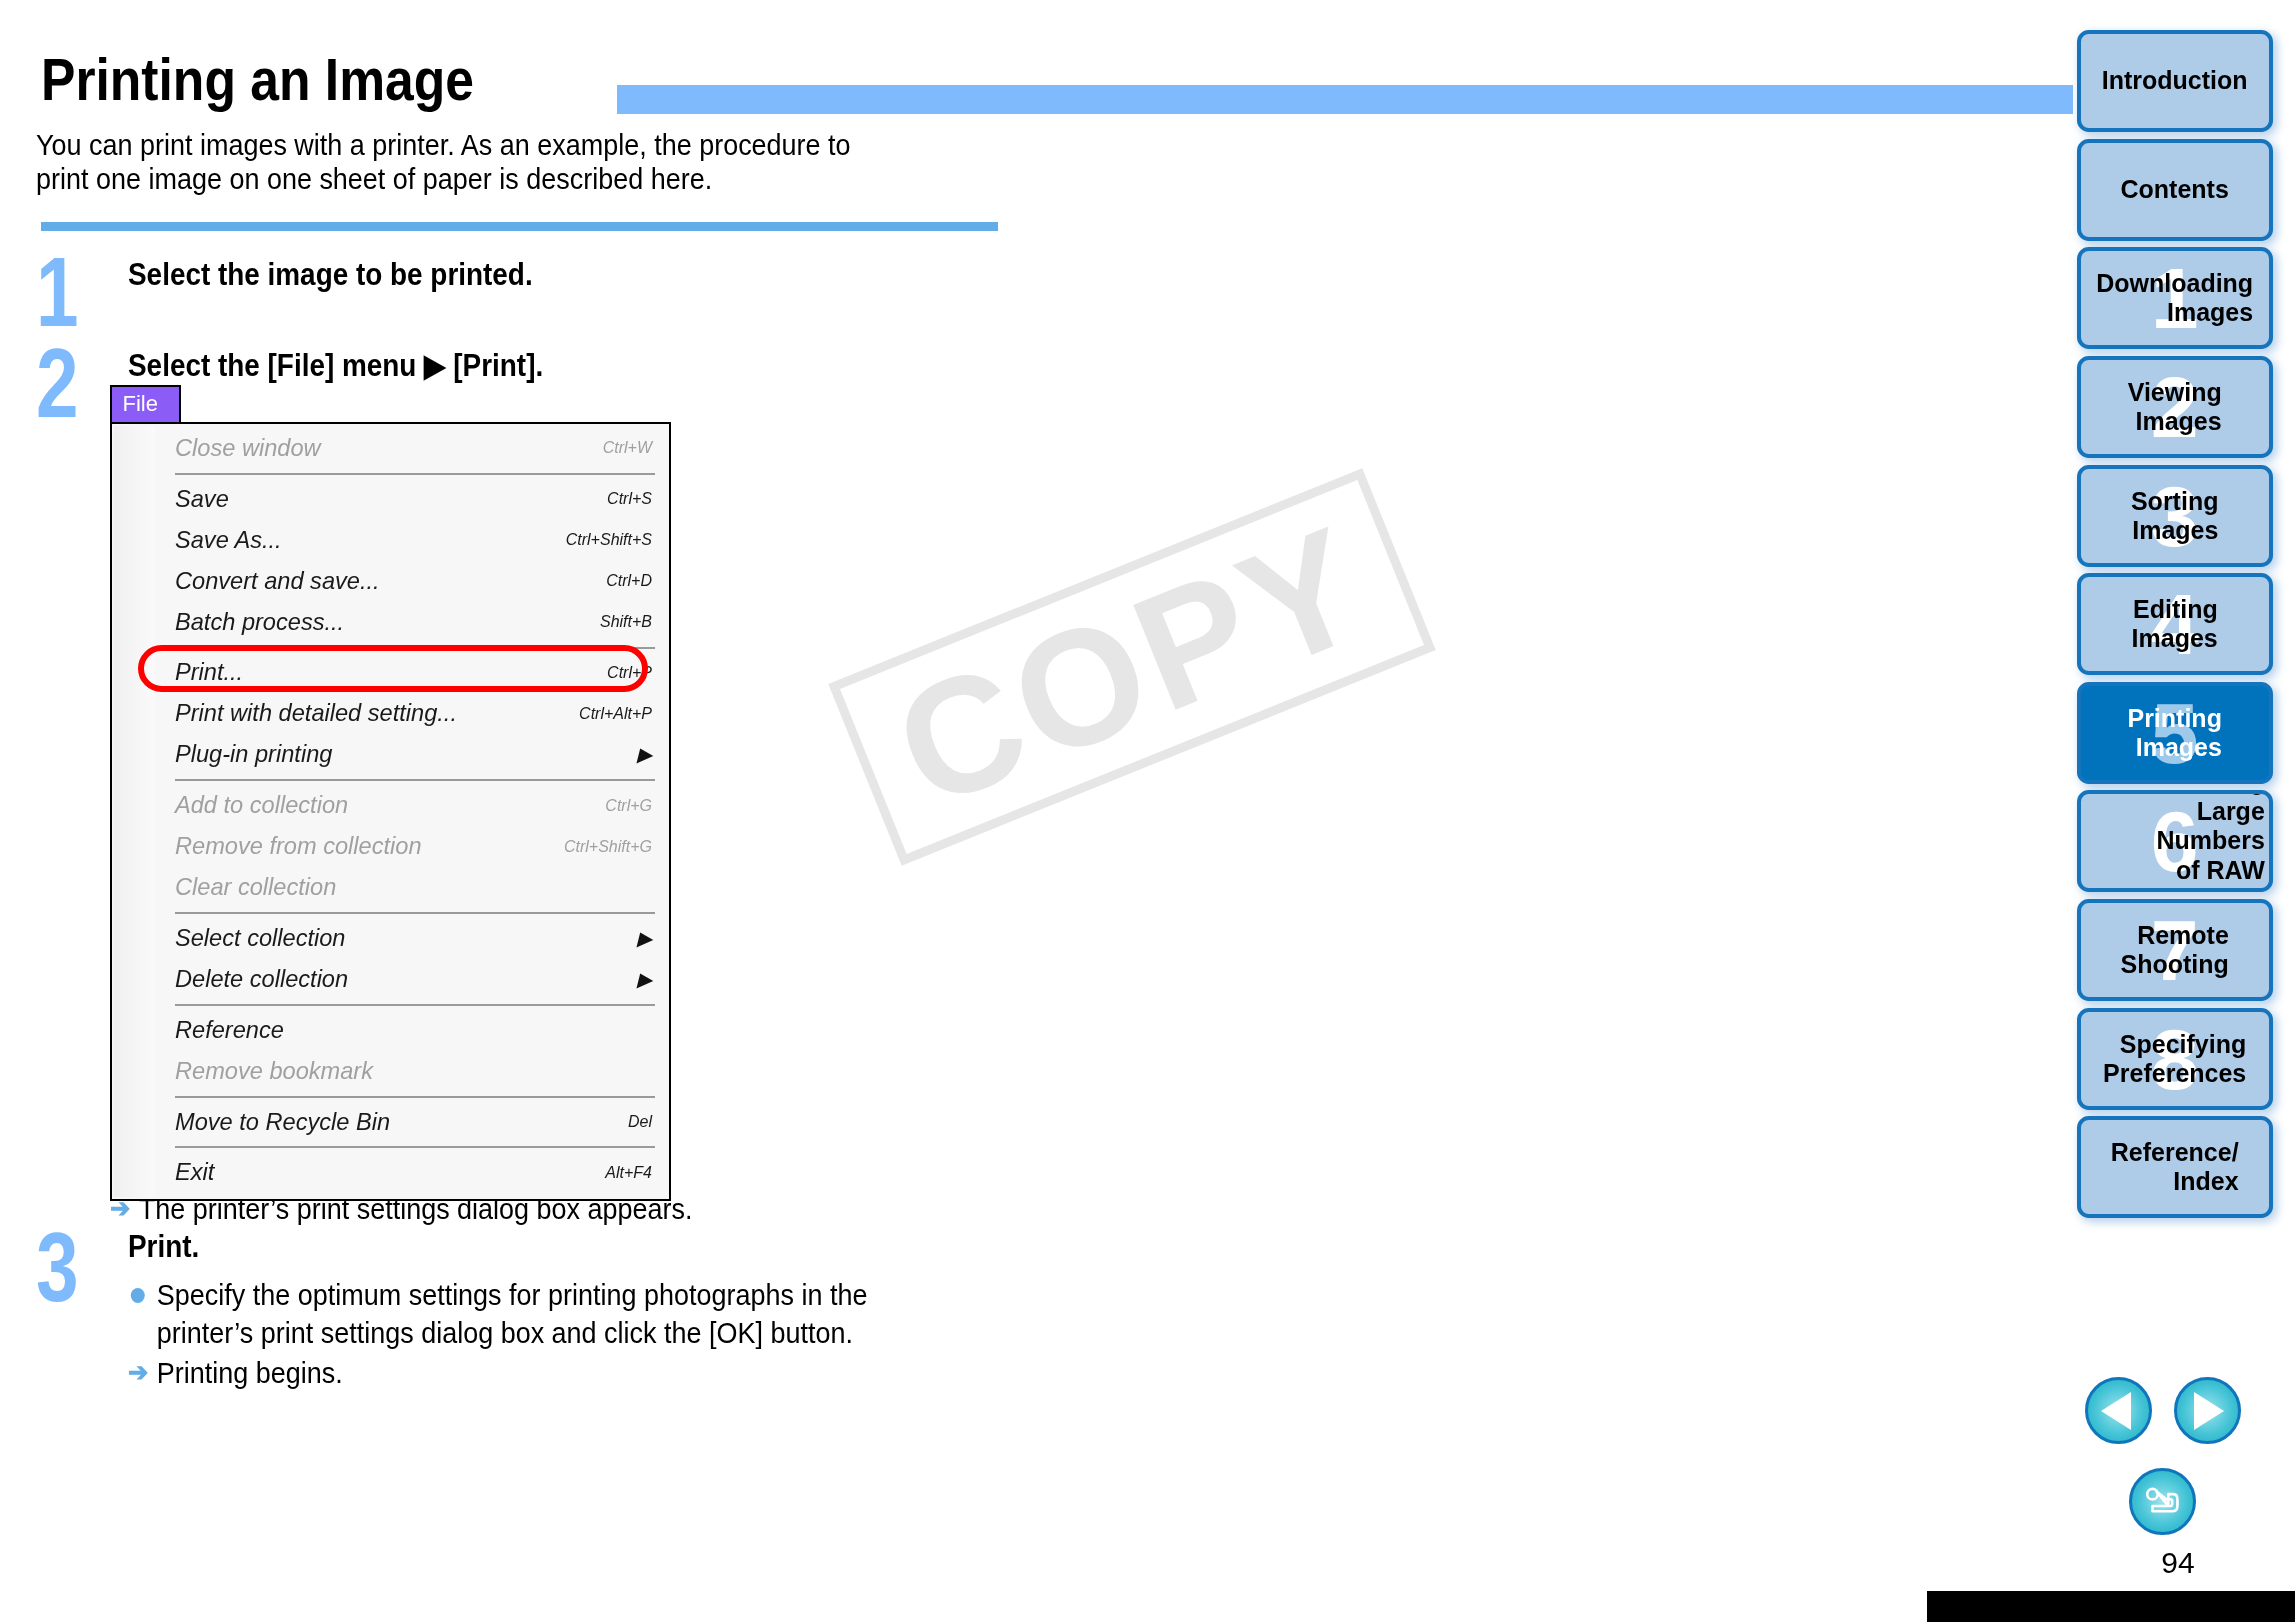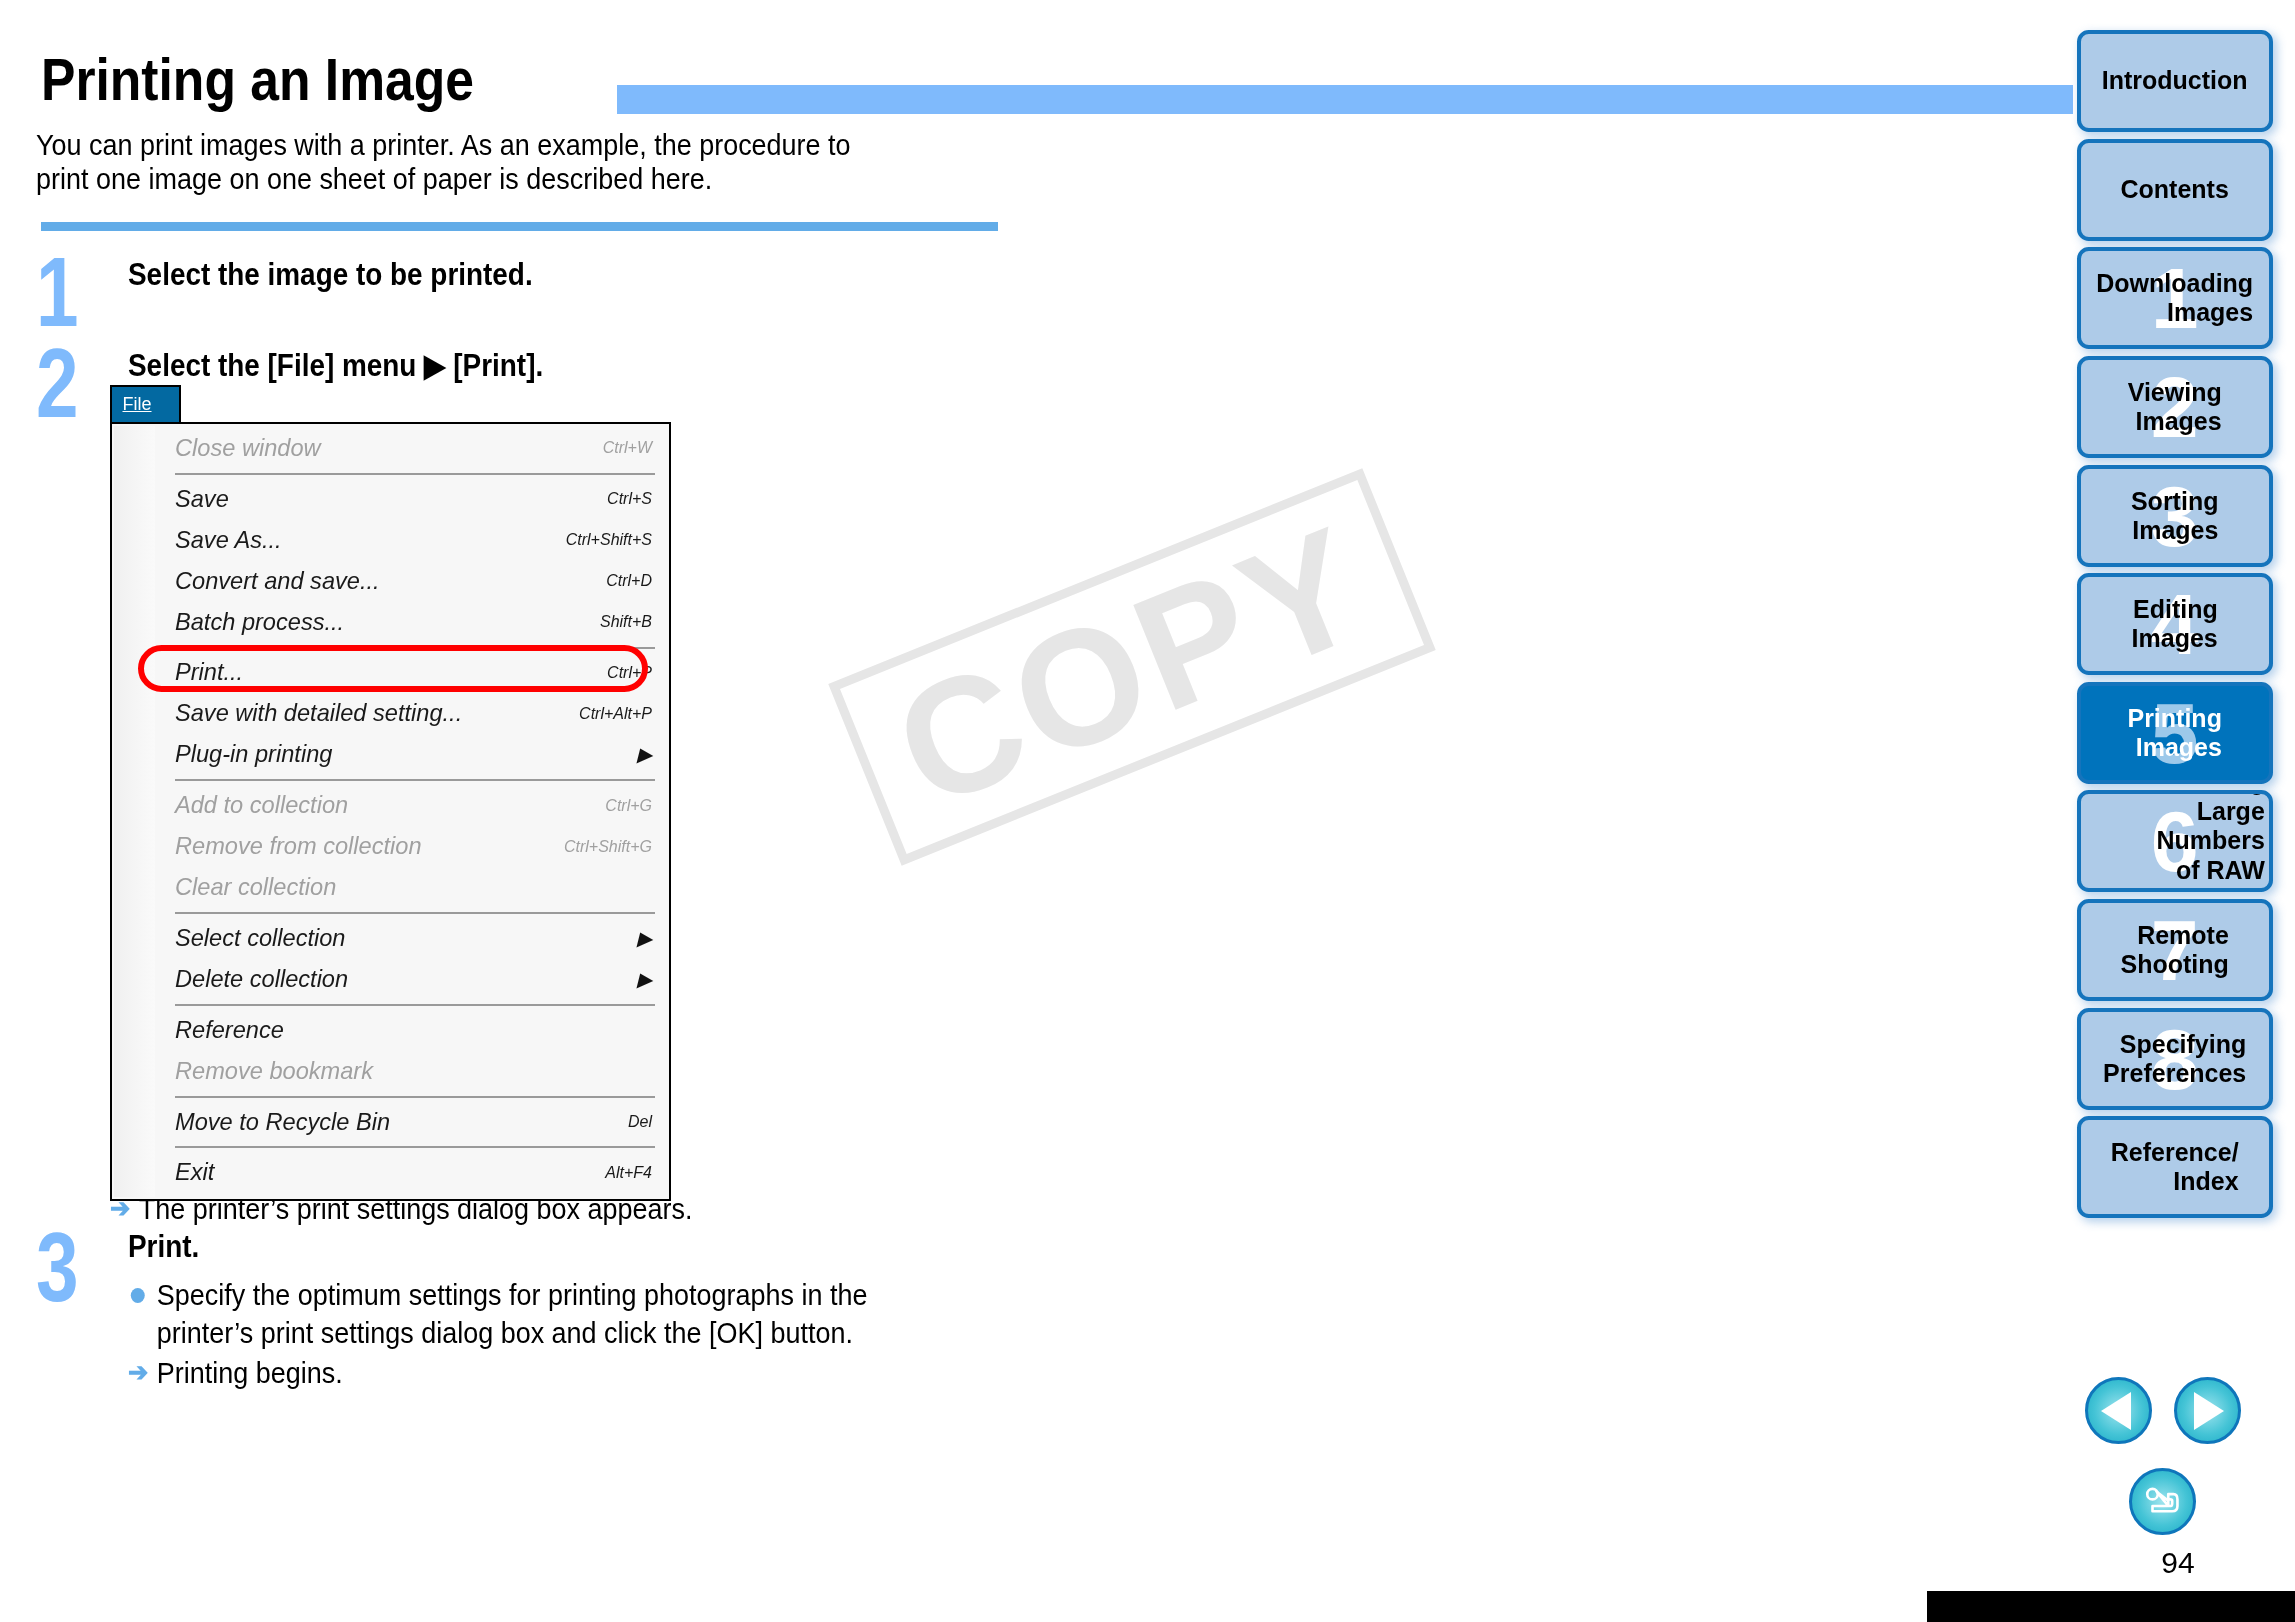--- a/index.html
+++ b/index.html
@@ -137,29 +137,28 @@
   .menu-wrap {
     position: absolute;
     left: 110px; top: 385px;
     width: 563px;
     z-index: 4;
   }
   .menu-tab {
     position: absolute;
     left: 0; top: 0;
     width: 71px; height: 37px;
-    background: #0369a1;
+    background: #8b5cf6;
     border-top: 2px solid #000;
     border-left: 2px solid #000;
     border-right: 2px solid #000;
     color: #ffffff;
-    font-size: 18px;
+    font-size: 22px;
     line-height: 34px;
     padding-left: 10.5px;
-    text-decoration: underline;
   }
   .menu-panel {
     position: absolute;
     left: 0; top: 37px;
     width: 561px;
     background: #f7f7f7;
     border: 2px solid #000;
     padding: 3.9px 0 5.2px 0;
     font-style: italic;
   }
@@ -346,21 +345,21 @@
           <div class="menu-item">
             <span class="mi-label">Batch process...</span>
             <span class="mi-key">Shift+B</span>
           </div>
           <div class="menu-sep"></div>
           <div class="menu-item">
             <span class="mi-label">Print...</span>
             <span class="mi-key">Ctrl+P</span>
           </div>
           <div class="menu-item">
-            <span class="mi-label">Save with detailed setting...</span>
+            <span class="mi-label">Print with detailed setting...</span>
             <span class="mi-key">Ctrl+Alt+P</span>
           </div>
           <div class="menu-item">
             <span class="mi-label">Plug-in printing</span>
             <span class="mi-sub">▶</span>
           </div>
           <div class="menu-sep"></div>
           <div class="menu-item disabled">
             <span class="mi-label">Add to collection</span>
             <span class="mi-key">Ctrl+G</span>

